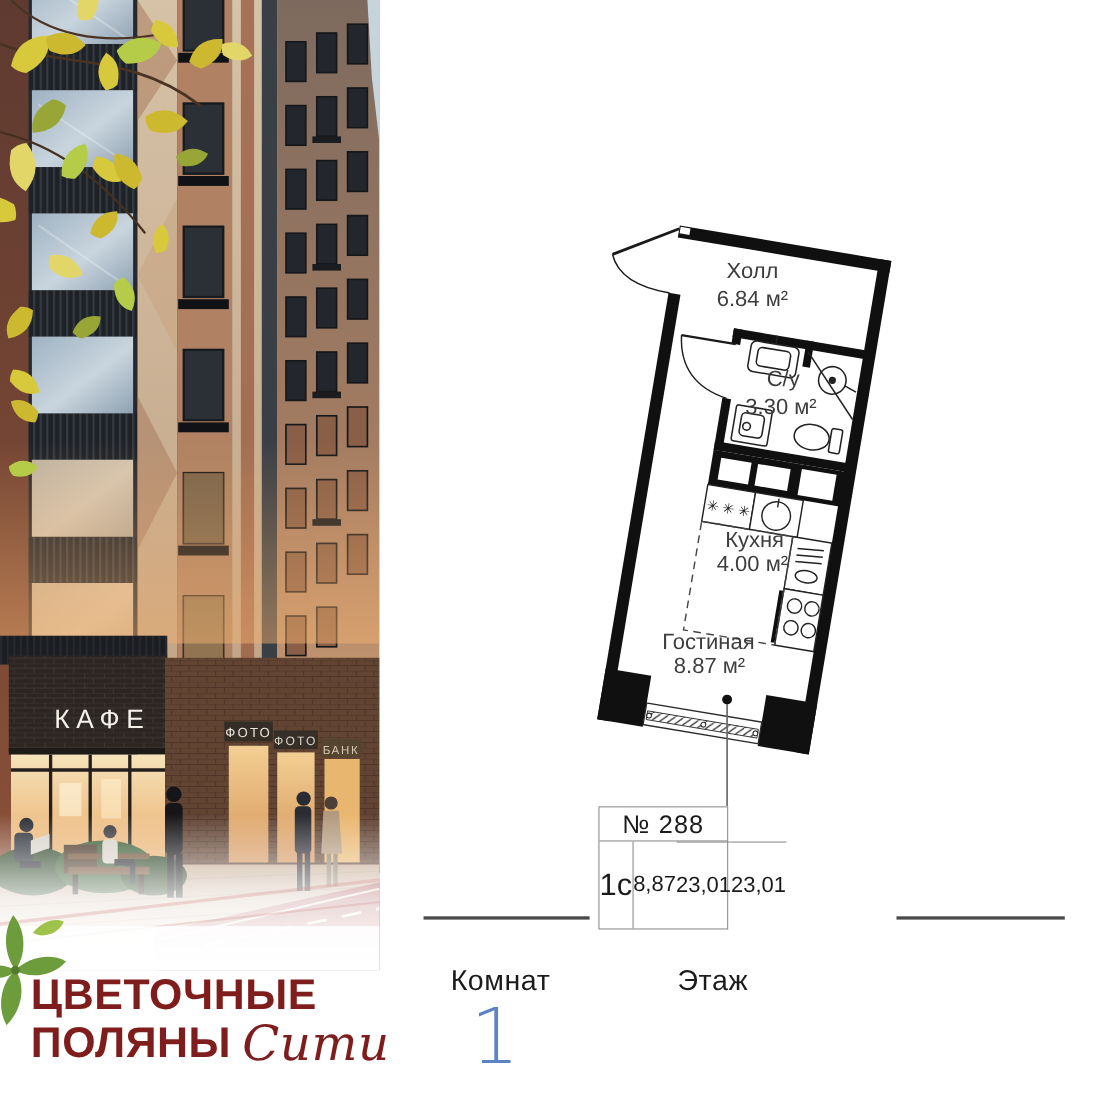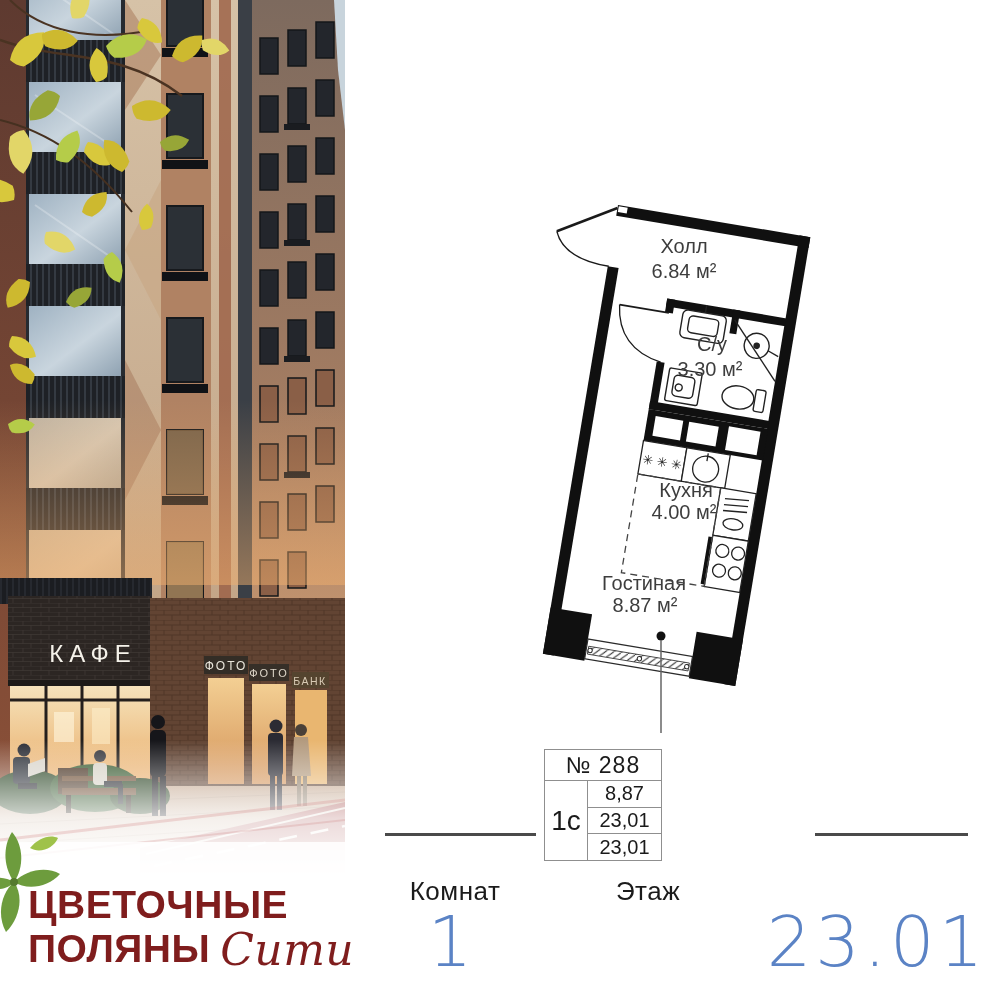--- a/index.html
+++ b/index.html
@@ -4,27 +4,27 @@
 <style>
   html,body{margin:0;padding:0;background:#fff;}
   .canvas{position:relative;width:1000px;height:1000px;background:#fff;overflow:hidden;
           font-family:"Liberation Sans",sans-serif;color:#1b1b1b;}
   svg{display:block;}
   .photo{position:absolute;left:0;top:0;}
   .plan-svg{position:absolute;left:0;top:0;pointer-events:none;}
   .plan-label{font-family:"Liberation Sans",sans-serif;fill:#3d3d3d;font-size:20px;}
   
   .info-table{position:absolute;left:544px;top:733px;width:118px;height:112px;background:#fff;
-              border:1.5px solid #8f8f8f;box-sizing:border-box;color:#1a1a1a;margin-top:16px;}
+              border:1.5px solid #8f8f8f;box-sizing:border-box;color:#1a1a1a;}
   .it-header{height:30px;border-bottom:1.5px solid #8f8f8f;display:flex;align-items:center;
              justify-content:center;font-size:23px;letter-spacing:1px;}
   .it-body{display:flex;height:79px;}
   .it-type{width:42px;border-right:1.5px solid #8f8f8f;display:flex;align-items:center;
            justify-content:center;font-size:28px;}
-  .it-vals{flex:1;display:flex;flex-direction:column;text-align:center;}
+  .it-vals{flex:1;display:flex;flex-direction:row;text-align:center;}
   .it-val{flex:1;display:flex;align-items:center;justify-content:center;font-size:20px;}
   .it-val + .it-val{border-top:1.5px solid #8f8f8f;}
   
   .divider{position:absolute;top:833px;height:3px;background:#4a4a4a;}
   .divider.left{left:385px;width:151px;}
   .divider.right{left:815px;width:153px;}
   .col-label{position:absolute;top:856px;transform:translateX(-50%);font-size:26px;
              color:#1b1b1b;letter-spacing:.5px;white-space:nowrap;margin-top:20px;}
   .col-value{position:absolute;top:901px;transform:translateX(-50%);font-size:70px;
              font-weight:200;color:#5b83c5;letter-spacing:4px;white-space:nowrap;
@@ -443,21 +443,20 @@
     </div>
   </div>
 
   <div class="divider left"></div>
   <div class="divider right"></div>
 
   <div class="col-label" style="left:455px">Комнат</div>
   <div class="col-label" style="left:648px">Этаж</div>
 
   <div class="col-value" style="left:452px">1</div>
-  <div class="col-value" style="left:877px">23.01</div>
 
   <div class="logo">
     <svg class="logo-leaf" width="80" height="130" viewBox="0 0 80 130">
       <g fill="#6d9c3d">
         <path d="M30,62 C20,48 18,28 28,12 C40,26 40,48 30,62 Z"></path>
         <path d="M30,62 C42,50 62,46 76,54 C64,68 42,70 30,62 Z"></path>
         <path d="M30,62 C18,72 12,94 22,112 C36,98 40,76 30,62 Z"></path>
         <path d="M30,62 C20,56 6,56 0,64 C8,72 24,70 30,62 Z"></path>
       </g>
       <path d="M46,28 C54,18 66,14 74,18 C70,28 56,34 46,28 Z" fill="#9fc24a"></path>

